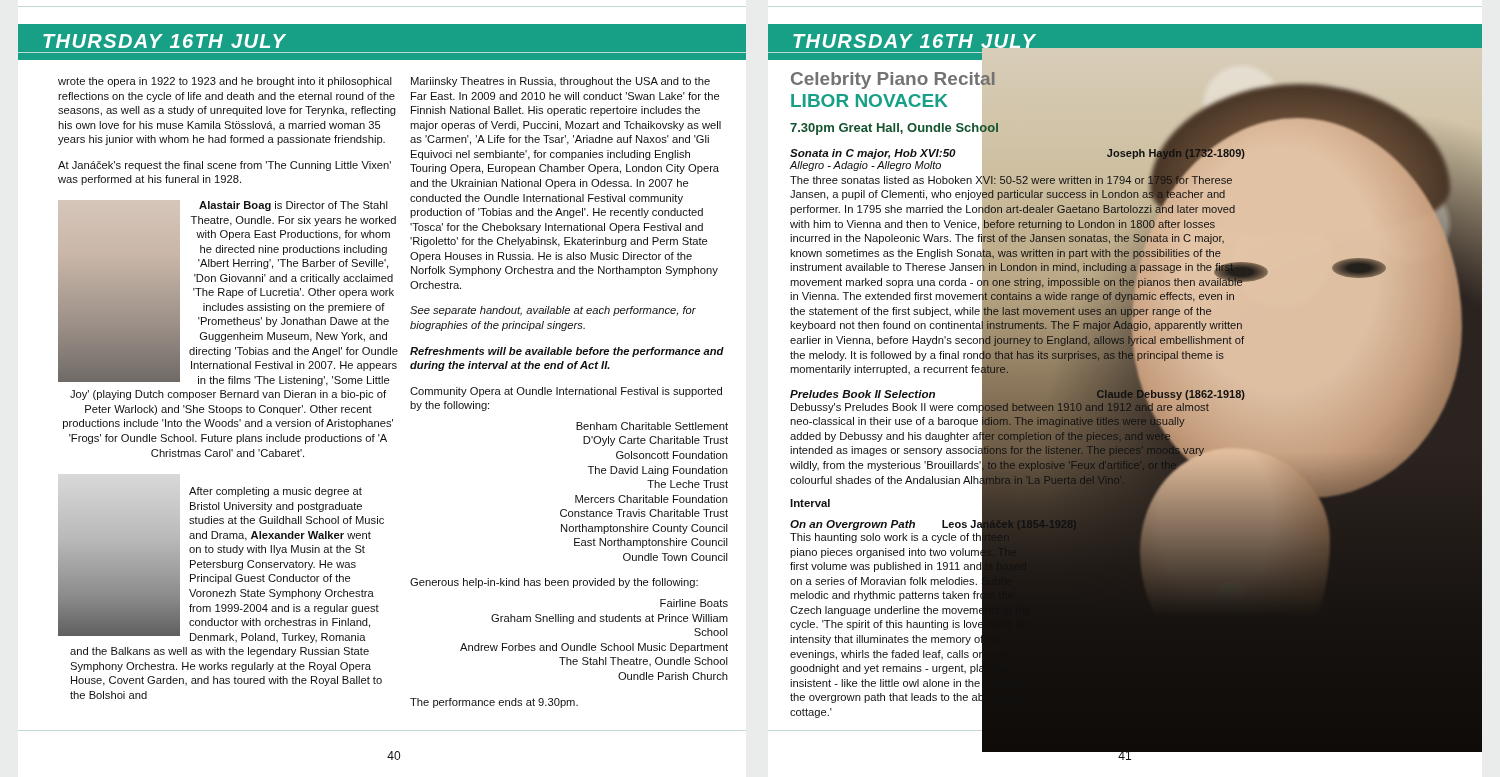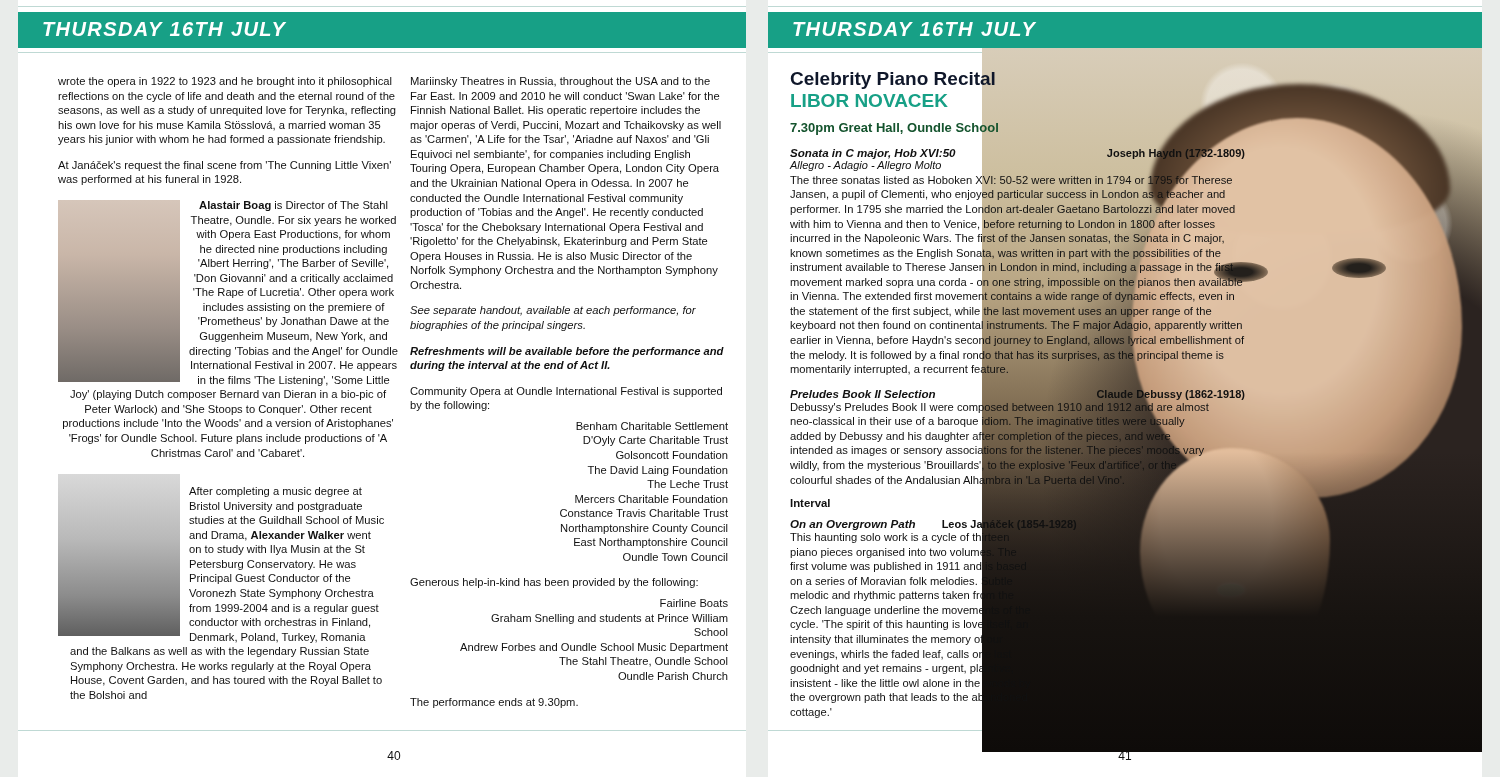--- a/index.html
+++ b/index.html
@@ -11,21 +11,21 @@
   .page-left{left:18px;width:728px;}
   .page-right{left:768px;width:714px;}
 
   
   .gutter{position:absolute;top:0;height:777px;background:#e9ecea;}
   .g1{left:0;width:18px;}
   .g2{left:746px;width:22px;}
   .g3{left:1482px;width:18px;}
 
   
-  .band{position:absolute;left:0;right:0;top:12px;height:36px;background:#17a086;}
+  .band{position:absolute;left:0;right:0;top:24px;height:36px;background:#17a086;}
   .band .band-title{position:absolute;left:24px;top:6px;font-size:20px;letter-spacing:1.4px;color:#ffffff;font-weight:bold;font-style:italic;font-family:"Liberation Sans",sans-serif;}
   .rule{position:absolute;left:0;right:0;height:1px;background:#bfd9d4;}
   .rule-top{top:6px;}
   .rule-bottom{top:52px;}
   .rule-foot{bottom:46px;}
 
   
   .col{position:absolute;font-size:11.2px;line-height:1.30;color:#111;text-align:left;}
   .colL{left:40px;top:74px;width:340px;}
   .colR{left:392px;top:74px;width:318px;}
@@ -38,21 +38,21 @@
   .photo2{width:122px;height:162px;}
 
   .portrait-wrap{position:relative;overflow:hidden;}
   .nm{font-weight:bold;}
   .it{font-style:italic;}
   .bi{font-weight:bold;font-style:italic;}
   .indent{padding-left:46px;text-align:right;}
 
   
   .rp{position:absolute;left:790px;top:68px;width:455px;z-index:3;}
-  .rp .recital{font-size:19px;font-weight:bold;color:#0f172a;line-height:1.18;font-family:"Liberation Sans",sans-serif;}
+  .rp .recital{font-size:19px;font-weight:bold;color:#737373;line-height:1.18;font-family:"Liberation Sans",sans-serif;}
   .rp .artist{font-size:19px;font-weight:bold;color:#17a086;line-height:1.18;margin-bottom:7px;}
   .rp .time{font-size:13px;font-weight:bold;margin-bottom:11px;color:#14532d;}
   .rp .work{font-size:11.6px;font-weight:bold;font-style:italic;color:#111;}
   .rp .composer{font-size:11px;font-weight:bold;color:#111;}
   .rp .movs{font-size:11px;font-style:italic;margin-bottom:2px;}
   .rp .body{font-size:11.2px;line-height:1.30;margin-bottom:10px;}
   .rp .headrow{display:flex;justify-content:space-between;align-items:baseline;gap:12px;}
   .rp .interval{font-size:11.4px;font-weight:bold;margin:0 0 8px 0;}
 
   

